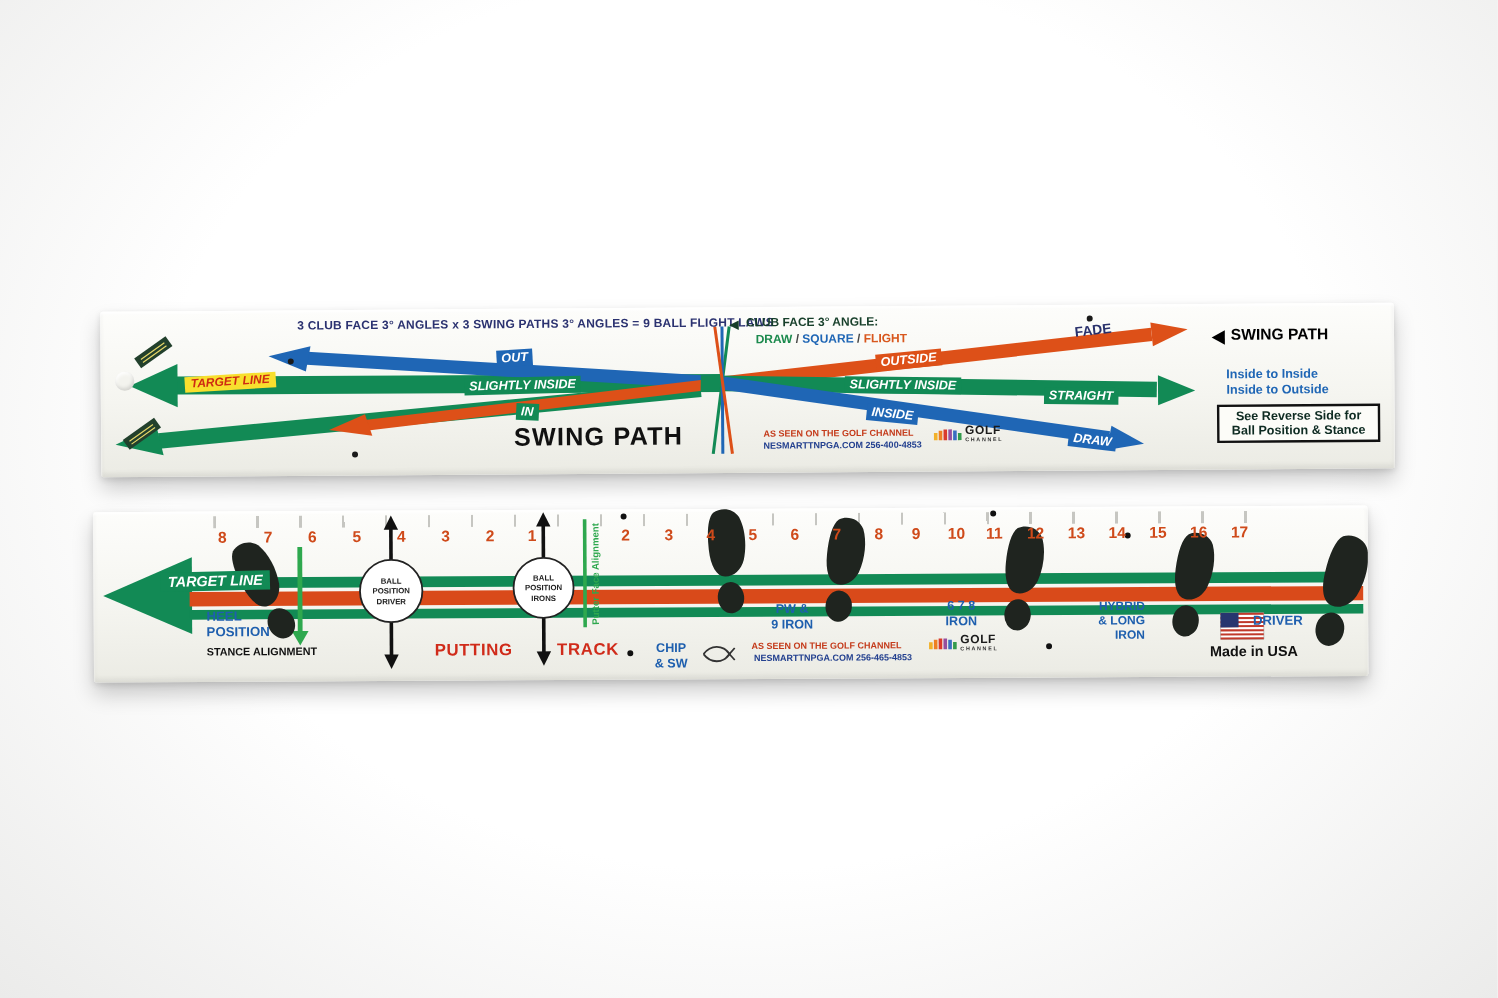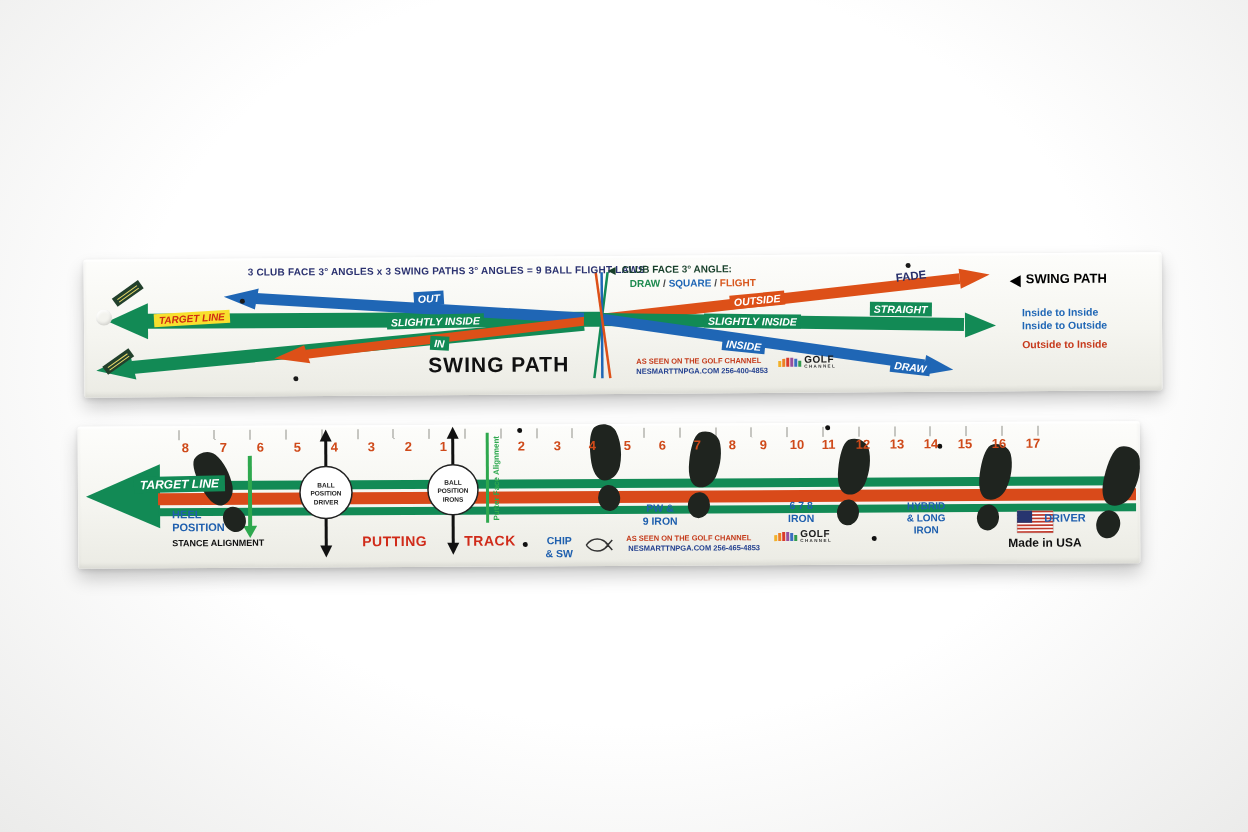--- a/index.html
+++ b/index.html
@@ -93,21 +93,21 @@
     </span>
 
     <span class="abs nw" style="left:70px;top:53px;background:#f8df2e;color:#cf2a12;font-size:10px;font-weight:800;font-style:italic;padding:1px 5px;transform:rotate(-3deg);">TARGET LINE</span>
     <span class="abs nw onarrow bg-blue" style="left:330px;top:34px;transform:rotate(-3deg);">OUT</span>
     <span class="abs nw onarrow bg-green" style="left:303px;top:57px;transform:rotate(-1deg);">SLIGHTLY INSIDE</span>
     <span class="abs nw onarrow bg-green" style="left:346px;top:79px;transform:rotate(3deg);">IN</span>
     <span class="abs nw onarrow bg-orange" style="left:646px;top:38px;transform:rotate(-5deg);">OUTSIDE</span>
     <span class="abs nw onarrow bg-green" style="left:620px;top:59px;transform:rotate(1deg);">SLIGHTLY INSIDE</span>
     <span class="abs nw onarrow bg-blue" style="left:638px;top:83px;transform:rotate(6deg);">INSIDE</span>
     <span class="abs nw" style="left:812px;top:16px;font-size:11.5px;font-weight:800;color:#28306b;transform:rotate(-6deg);">FADE</span>
-    <span class="abs nw onarrow bg-green" style="left:786px;top:48px;transform:rotate(1deg);">STRAIGHT</span>
+    <span class="abs nw onarrow bg-green" style="left:786px;top:69px;transform:rotate(1deg);">STRAIGHT</span>
     <span class="abs nw onarrow bg-blue" style="left:806px;top:106px;transform:rotate(7deg);">DRAW</span>
 
     <span class="abs nw" style="left:344px;top:96px;font-size:21px;font-weight:900;color:#111;letter-spacing:1px;">SWING PATH</span>
 
     <span class="abs nw" style="left:552px;top:101px;font-size:7.5px;font-weight:700;color:#c43a1a;">AS SEEN ON THE GOLF CHANNEL</span>
     <span class="abs nw" style="left:552px;top:111px;font-size:7.5px;font-weight:700;color:#23408f;">NESMARTTNPGA.COM   256-400-4853</span>
 
     <div class="abs logo" style="left:694px;top:100px;">
       <div class="bars">
           <i></i>
@@ -121,20 +121,24 @@
         <span>GOLF</span>
         <small>CHANNEL</small>
       </div>
     </div>
 
     <span class="abs tri-left" style="left:926px;top:22px;"></span>
     <span class="abs nw" style="left:942px;top:18px;font-size:13px;font-weight:800;color:#000;">SWING PATH</span>
     <span class="abs nw" style="left:938px;top:40px;font-size:10.5px;font-weight:700;color:#c6391b;margin-top:45px;">Outside to Inside</span>
     <span class="abs nw" style="left:938px;top:53px;font-size:10.5px;font-weight:700;color:#1f66b5;">Inside to Inside</span>
     <span class="abs nw" style="left:938px;top:66px;font-size:10.5px;font-weight:700;color:#1f66b5;">Inside to Outside</span>
+    <div class="abs" style="left:930px;top:84px;width:132px;border:2px solid #111;background:#fcfcf8;text-align:center;padding:2px 0;">
+      <div style="font-size:10.5px;font-weight:800;color:#0e2b22;">See Reverse Side for</div>
+      <div style="font-size:10.5px;font-weight:800;color:#0e2b22;">Ball Position &amp; Stance</div>
+    </div>
 
     <span class="dot" style="left:822px;top:9px;"></span>
     <span class="dot" style="left:156px;top:40px;"></span>
     <span class="dot" style="left:209px;top:118px;"></span>
   </div>
 
   <div class="ruler" style="left:78px;top:424px;width:1062px;height:142px;transform:rotate(-0.3deg);">
 
     <div class="ticks"></div>
 
@@ -262,21 +266,21 @@
         <div>&amp; SW</div>
     </div>
     <div class="clublabel" style="left:556px;top:78px;width:52px;">
       <div>PW &amp;</div>
         <div>9 IRON</div>
     </div>
     <div class="clublabel" style="left:700px;top:76px;width:46px;">
       <div>6 7 8</div>
         <div>IRON</div>
     </div>
-    <div class="clublabel" style="left:820px;top:78px;width:56px;font-size:10px;">
+    <div class="clublabel" style="left:820px;top:78px;width:56px;font-size:10px;text-align:right;">
       <div>HYBRID</div>
         <div>&amp; LONG</div>
         <div>IRON</div>
     </div>
     <span class="abs nw" style="left:966px;top:90px;font-size:11px;font-weight:800;color:#1f5fae;">DRIVER</span>
 
     <span class="abs nw" style="left:548px;top:110px;font-size:7.5px;font-weight:700;color:#c43a1a;">AS SEEN ON THE GOLF CHANNEL</span>
     <span class="abs nw" style="left:550px;top:120px;font-size:7.5px;font-weight:700;color:#23408f;">NESMARTTNPGA.COM   256-465-4853</span>
 
     <div class="abs logo" style="left:696px;top:106px;">

